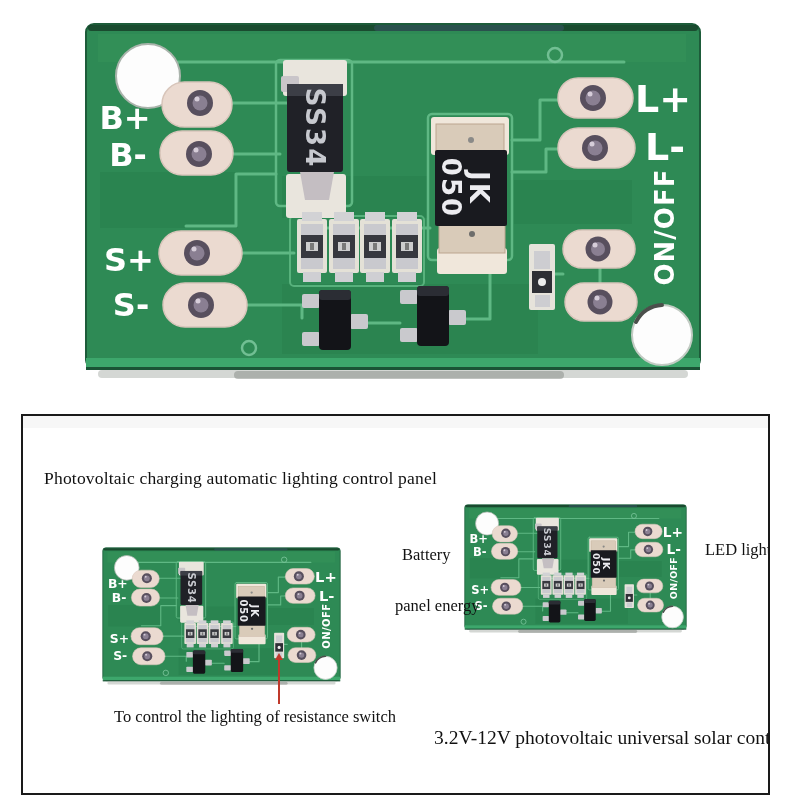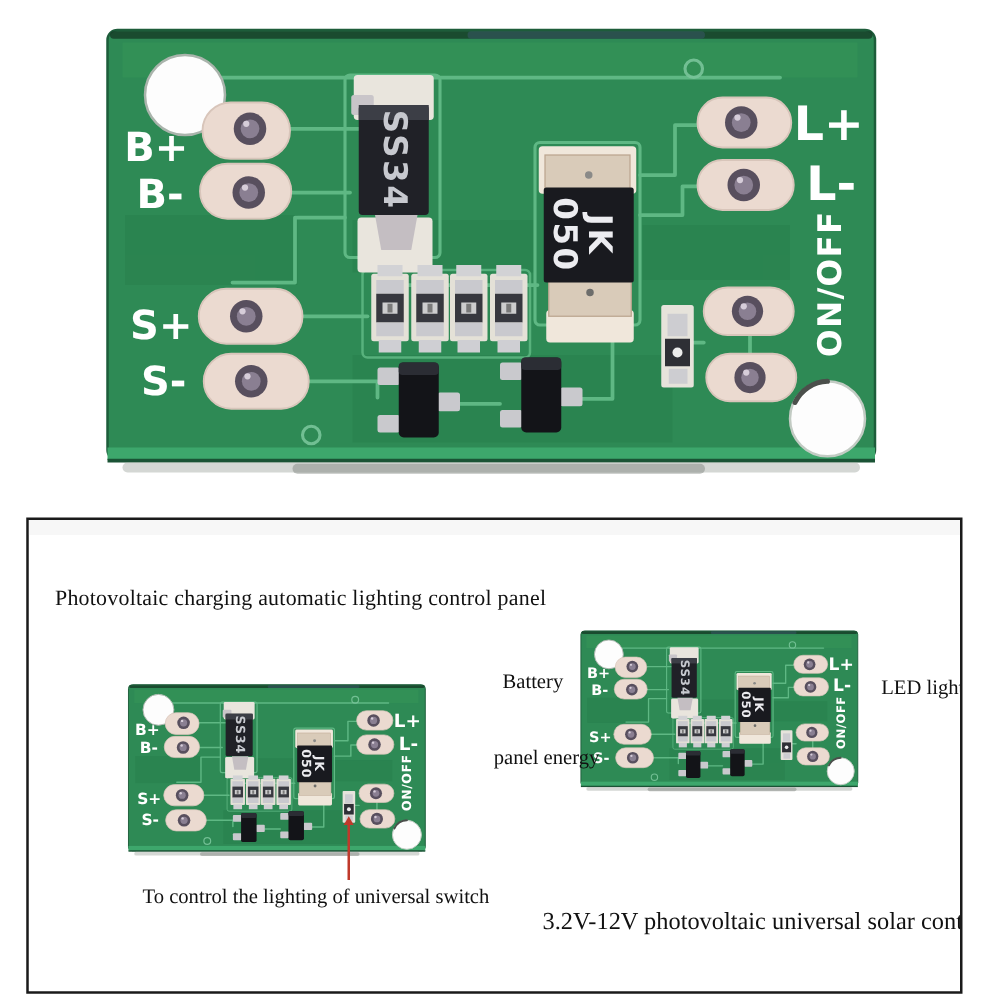--- a/index.html
+++ b/index.html
@@ -234,23 +234,23 @@
     <div class="box-title">Photovoltaic charging automatic lighting control panel</div>
 
     <svg class="pcb-instance" style="left:79px;top:131px;" width="239" height="139" viewBox="0 0 618 360" preserveAspectRatio="none">
       <use href="#pcb"></use>
     </svg>
 
     <svg class="pcb-instance" style="left:441px;top:88px;" width="223" height="130" viewBox="0 0 618 360" preserveAspectRatio="none">
       <use href="#pcb"></use>
     </svg>
 
-    <div class="lbl" style="left:379px;top:119px;text-align:right;">Battery</div>
+    <div class="lbl" style="left:379px;top:129px;text-align:right;">Battery</div>
     <div class="lbl" style="left:372px;top:180px;">panel energy</div>
     <div class="lbl" style="left:682px;top:124px;">LED light</div>
 
     <div class="red-arrow"></div>
 
-    <div class="caption-left">To control the lighting of universal switch</div>
+    <div class="caption-left">To control the lighting of resistance switch</div>
     <div class="caption-right">3.2V-12V photovoltaic universal solar control</div>
   </div>
 
 </div>
 
 </body></html>

